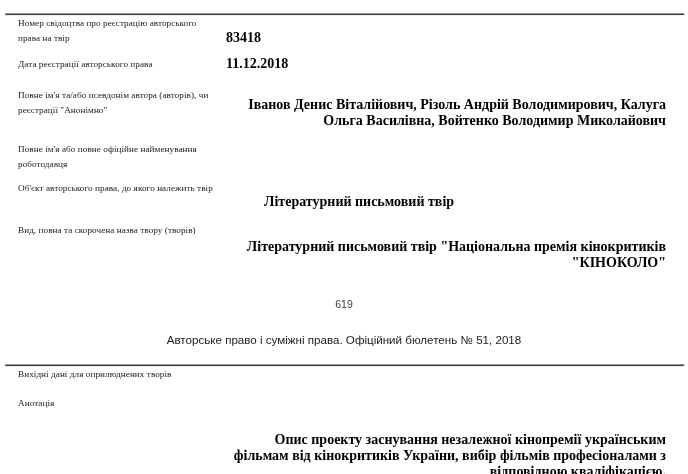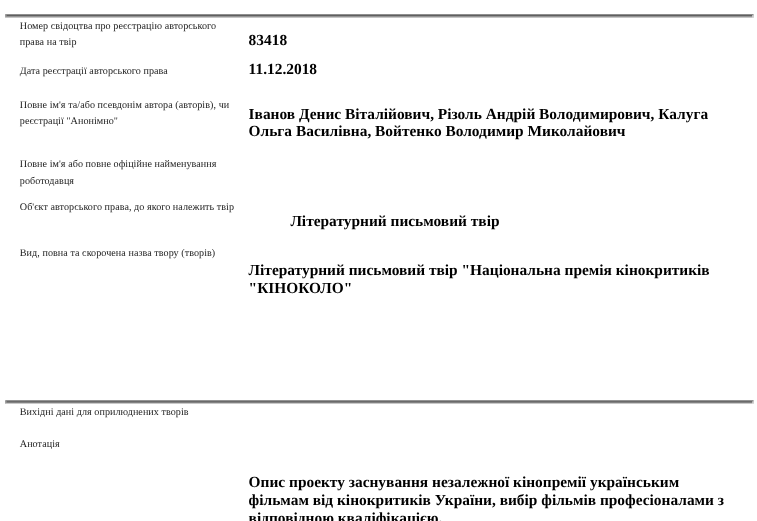--- a/index.html
+++ b/index.html
@@ -45,21 +45,21 @@
   }
   .value {
     position: absolute;
     left: 226px;
     width: 452px;
     font-size: 14px;
     line-height: 16px;
     font-weight: bold;
     color: #000000;
   }
-  .value-narrow { width: 440px; }
+  .value-narrow { width: 440px; text-align: right; }
 
   
   .page-number {
     position: absolute;
     top: 298px;
     left: 0;
     width: 688px;
     text-align: center;
     font-family: "Liberation Sans", "DejaVu Sans", sans-serif;
     font-size: 10.5px;
@@ -106,21 +106,23 @@
   <div class="field" style="top: 181px;">
     <div class="label">Об'єкт авторського права, до якого належить твір</div>
     <div class="value" style="top: 13px; margin-left: 38px;">Літературний письмовий твір</div>
   </div>
 
   <div class="field" style="top: 223px;">
     <div class="label">Вид, повна та скорочена назва твору (творів)</div>
     <div class="value value-narrow" style="top: 16px;">Літературний письмовий твір "Національна премія кінокритиків "КІНОКОЛО"</div>
   </div>
 
+  <div class="page-number">619</div>
 
+  <div class="bulletin-line">Авторське право і суміжні права. Офіційний бюлетень № 51, 2018</div>
 
   <hr class="rule rule-mid">
 
   <div class="field" style="top: 367px;">
     <div class="label">Вихідні дані для оприлюднених творів</div>
     <div class="value" style="top: 0px;"></div>
   </div>
 
   <div class="field" style="top: 396px;">
     <div class="label">Анотація</div>

